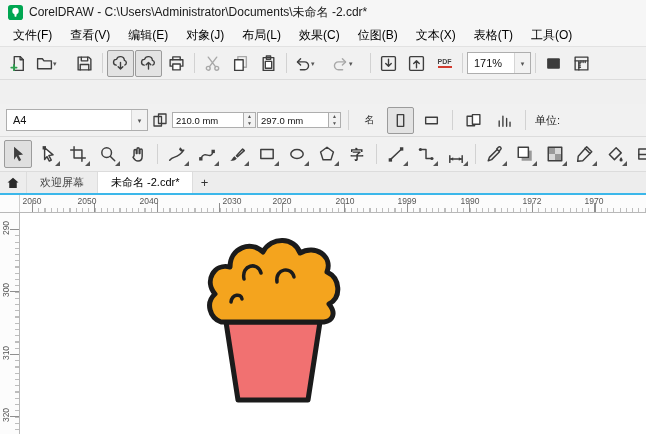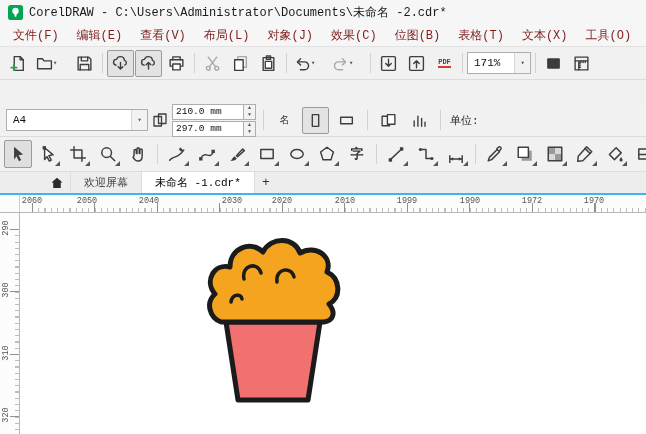--- a/index.html
+++ b/index.html
@@ -1,24 +1,24 @@
 <!DOCTYPE html>
 <html><head>
 <meta charset="utf-8">
 <style>
   html,body{margin:0;padding:0;}
   body{width:646px;height:434px;overflow:hidden;font-family:"Liberation Sans","DejaVu Sans",sans-serif;background:#f0f0f0;}
-  .app{width:646px;height:434px;display:flex;flex-direction:column;background:#f0f0f0;font-family:Liberation Mono, monospace;}
+  .app{width:646px;height:434px;display:flex;flex-direction:column;background:#f0f0f0;}
 
   
   .titlebar{height:24px;display:flex;align-items:center;gap:6px;padding:0 8px;background:#f6f6f6;font-size:12px;color:#1a1a1a;flex:0 0 auto;}
   .logo{width:15px;height:15px;flex:0 0 auto;}
 
   
-  .menubar{height:22px;display:flex;align-items:center;padding:0 4px;background:#f6f6f6;font-size:12px;color:#7f1d1d;border-bottom:1px solid #e2e2e2;flex:0 0 auto;}
+  .menubar{height:22px;display:flex;align-items:center;padding:0 4px;background:#f6f6f6;font-size:12px;color:#000000;border-bottom:1px solid #e2e2e2;flex:0 0 auto;}
   .menu-item{padding:2px 9px;white-space:nowrap;cursor:default;}
 
   
   .toolbar,.propbar,.toolbox{display:flex;align-items:center;background:#f1f1f1;border-bottom:1px solid #dcdcdc;flex:0 0 auto;}
   .toolbar{height:32px;padding:0 5px;gap:1px;}
   .propbar{height:32px;padding:0 6px;gap:4px;font-size:11px;color:#222;margin-top:24px;}
   .toolbox{height:34px;padding:0 4px;gap:2px;}
   .sep{width:1px;height:20px;background:#d2d2d2;margin:0 3px;flex:0 0 auto;}
 
   .tbtn{width:25px;height:25px;display:flex;align-items:center;justify-content:center;border-radius:2px;position:relative;border:1px solid transparent;flex:0 0 auto;}
@@ -35,38 +35,38 @@
   .gray .ln{stroke:#a8a8a8;}
   .chk1{fill:#9a9a9a;stroke:none;}
   .chk2{fill:#d9d9d9;stroke:none;}
 
   .pdftxt{font-size:7px;font-weight:bold;color:#444;letter-spacing:0;border-bottom:2px solid #d23b2e;line-height:1.2;}
 
   .combo{height:20px;background:#fff;border:1px solid #aeaeae;display:flex;align-items:center;font-size:11px;color:#111;flex:0 0 auto;justify-content:center;}
   .combo .val{padding:0 6px;flex:1;white-space:nowrap;overflow:hidden;}
   .combo .dropzone{width:15px;height:100%;display:flex;align-items:center;justify-content:center;border-left:1px solid #d5d5d5;background:#f2f2f2;}
 
-  .mmstack{display:flex;flex-direction:column;gap:1px;}
+  .mmstack{display:flex;flex-direction:row;gap:1px;}
   .mmrow{display:flex;align-items:center;}
   .mmfield{width:64px;height:14px;background:#fff;border:1px solid #aeaeae;font-size:9.5px;display:flex;align-items:center;padding:0 3px;color:#111;}
   .spin{width:11px;height:14px;display:flex;flex-direction:column;border:1px solid #aeaeae;border-left:none;background:#f2f2f2;}
   .spin span{flex:1;font-size:5px;color:#555;display:flex;align-items:center;justify-content:center;line-height:1;}
 
   .pblabel{white-space:nowrap;padding:0 2px;}
   .pbchar{font-size:10px;color:#333;}
 
   
   .tool{width:26px;height:26px;display:flex;align-items:center;justify-content:center;border-radius:2px;position:relative;border:1px solid transparent;flex:0 0 auto;}
   .tool svg{width:18px;height:18px;}
   .tool.active{background:#dfdfdf;border:1px solid #9b9b9b;}
   .tool.flyout::after{content:"";position:absolute;right:1px;bottom:1px;width:0;height:0;border-style:solid;border-width:0 0 5px 5px;border-color:transparent transparent #555 transparent;}
   .texttool{font-size:13px;font-weight:bold;color:#333;line-height:1;}
 
   
-  .tabbar{height:21px;display:flex;align-items:stretch;background:#ededed;font-size:11px;flex:0 0 auto;padding-left:44px;}
+  .tabbar{height:21px;display:flex;align-items:stretch;background:#ededed;font-size:11px;flex:0 0 auto;}
   .hometab{width:26px;display:flex;align-items:center;justify-content:center;border-right:1px solid #ddd;}
   .hometab svg{width:14px;height:14px;}
   .tab{display:flex;align-items:center;padding:0 13px;color:#444;border-right:1px solid #ddd;white-space:nowrap;}
   .tab.active{background:#fff;color:#000;}
   .addtab{width:22px;display:flex;align-items:center;justify-content:center;color:#333;font-size:13px;}
   .cyanline{height:2px;background:#3bb7ea;flex:0 0 auto;}
 
   
   .hruler{height:17px;background:#fcfcfc;border-bottom:1px solid #b8b8b8;position:relative;flex:0 0 auto;}
   .hcorner{position:absolute;left:0;top:0;width:19px;height:100%;border-right:1px solid #cfcfcf;background:#fcfcfc;}
@@ -94,28 +94,28 @@
     <svg class="logo" viewBox="0 0 16 16">
       <rect width="16" height="16" rx="3" fill="#00a651"></rect>
       <circle cx="8" cy="6.3" r="3.4" fill="#ffffff"></circle>
       <path d="M6.7 9.6h2.6L8.8 12.4H7.2z" fill="#ffffff"></path>
     </svg>
     <span>CorelDRAW - C:\Users\Administrator\Documents\未命名 -2.cdr*</span>
   </div>
 
   <div class="menubar">
     <span class="menu-item">文件(F)</span>
+    <span class="menu-item">查看(V)</span>
     <span class="menu-item">编辑(E)</span>
-    <span class="menu-item">查看(V)</span>
+    <span class="menu-item">对象(J)</span>
     <span class="menu-item">布局(L)</span>
-    <span class="menu-item">对象(J)</span>
     <span class="menu-item">效果(C)</span>
     <span class="menu-item">位图(B)</span>
+    <span class="menu-item">文本(X)</span>
     <span class="menu-item">表格(T)</span>
-    <span class="menu-item">文本(X)</span>
     <span class="menu-item">工具(O)</span>
   </div>
 
   <div class="toolbar">
     <div class="tbtn">
       <svg viewBox="0 0 16 16">
         <path class="ln" d="M4 1.5h5.5l3 3V14.5H4z"></path>
           <path class="ln" d="M9.5 1.5v3h3"></path>
         <path class="lng" d="M1.2 11.8h5M3.7 9.3v5"></path>
       </svg>
@@ -413,21 +413,21 @@
   <div class="tabbar">
     <div class="hometab">
       <svg viewBox="0 0 16 16">
         <path d="M8 2l6.3 5.3h-2V13.6H3.7V7.3h-2z" fill="#2b2b2b"></path>
       </svg>
     </div>
     <div class="tab">
       <span>欢迎屏幕</span>
     </div>
     <div class="tab active">
-      <span>未命名 -1.cdr*</span>
+      <span>未命名 -2.cdr*</span>
     </div>
     <div class="addtab">
       <span>+</span>
     </div>
   </div>
   <div class="cyanline"></div>
 
   <div class="hruler">
     <div class="hcorner"></div>
     <div class="hticks-minor"></div>

